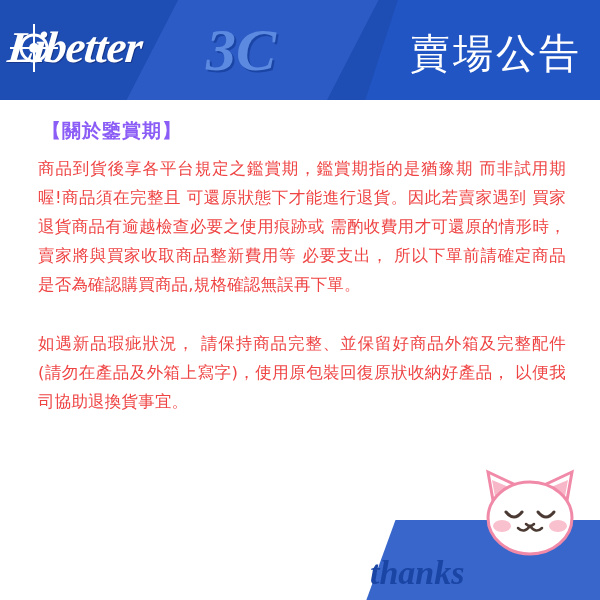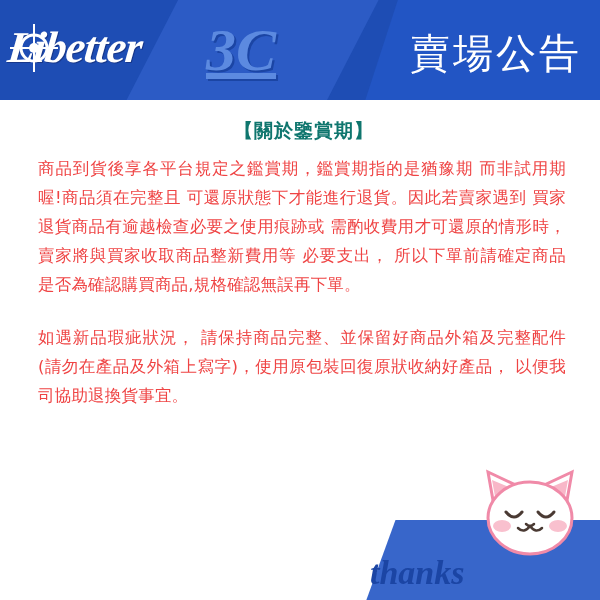--- a/index.html
+++ b/index.html
@@ -74,21 +74,20 @@
   .logo-3c {
     position: absolute;
     left: 198px;
     top: 2px;
     font-family: "Liberation Serif", serif;
     font-style: italic;
     font-weight: bold;
     font-size: 60px;
     color: #5c8ae0;
     text-shadow: 2px 2px 0 #1b45a4;
-    text-decoration: underline;
   }
   .banner-title {
     position: absolute;
     right: 18px;
     top: 26px;
     font-size: 40px;
     font-weight: normal;
     color: #ffffff;
     letter-spacing: 3px;
     font-family: "DejaVu Sans", sans-serif;
@@ -100,37 +99,36 @@
     left: 0;
     top: 100px;
     width: 600px;
     height: 500px;
     padding: 14px 34px 0 38px;
     box-sizing: border-box;
   }
   .heading {
     font-size: 19px;
     font-weight: bold;
-    color: #0f766e;
+    color: #8b5cf6;
     margin: 4px 0 10px 4px;
     font-family: "DejaVu Sans", sans-serif;
     letter-spacing: 1px;
-    text-align: center;
   }
   .para {
     font-size: 16.5px;
     line-height: 29px;
     color: #ef4444;
     font-family: "DejaVu Sans", sans-serif;
     text-align: justify;
     margin: 0 0 24px 0;
     letter-spacing: 0.2px;
   }
   .para.second {
-    margin-top: 24px;
+    margin-top: 30px;
   }
 
   
   .thanks {
     position: absolute;
     left: 370px;
     bottom: 8px;
     font-family: "Liberation Serif", serif;
     font-style: italic;
     font-weight: bold;

